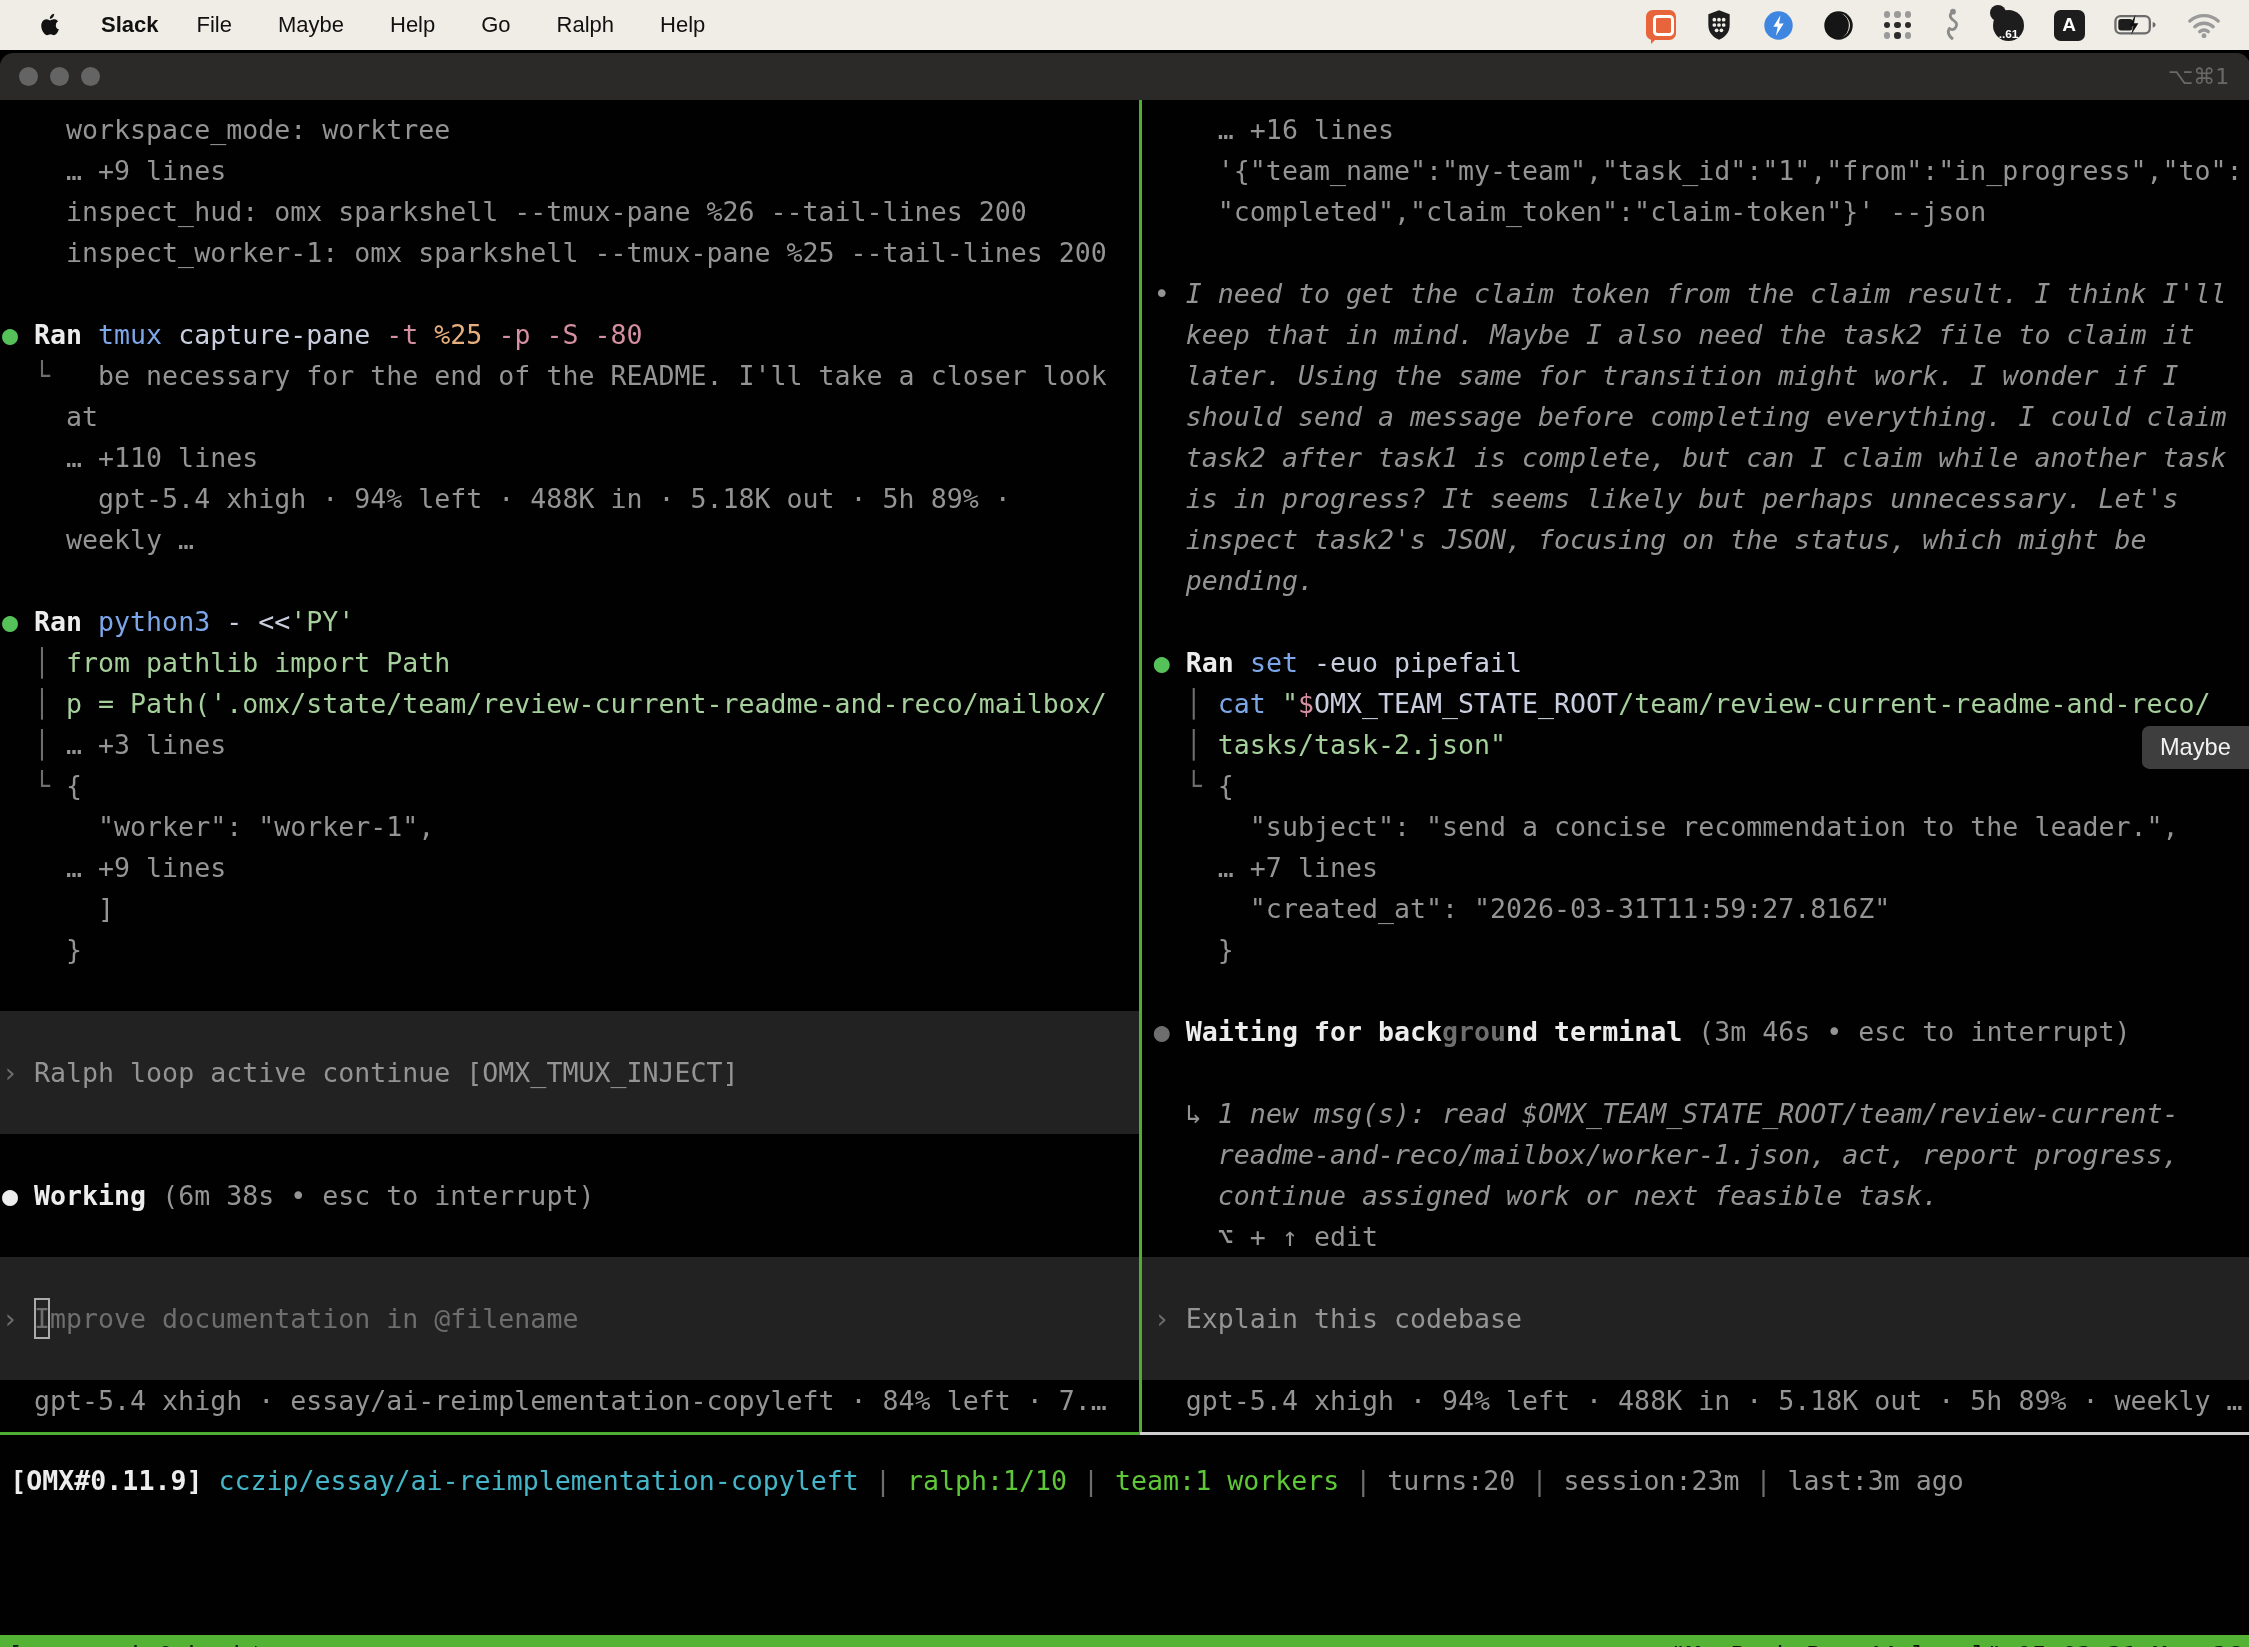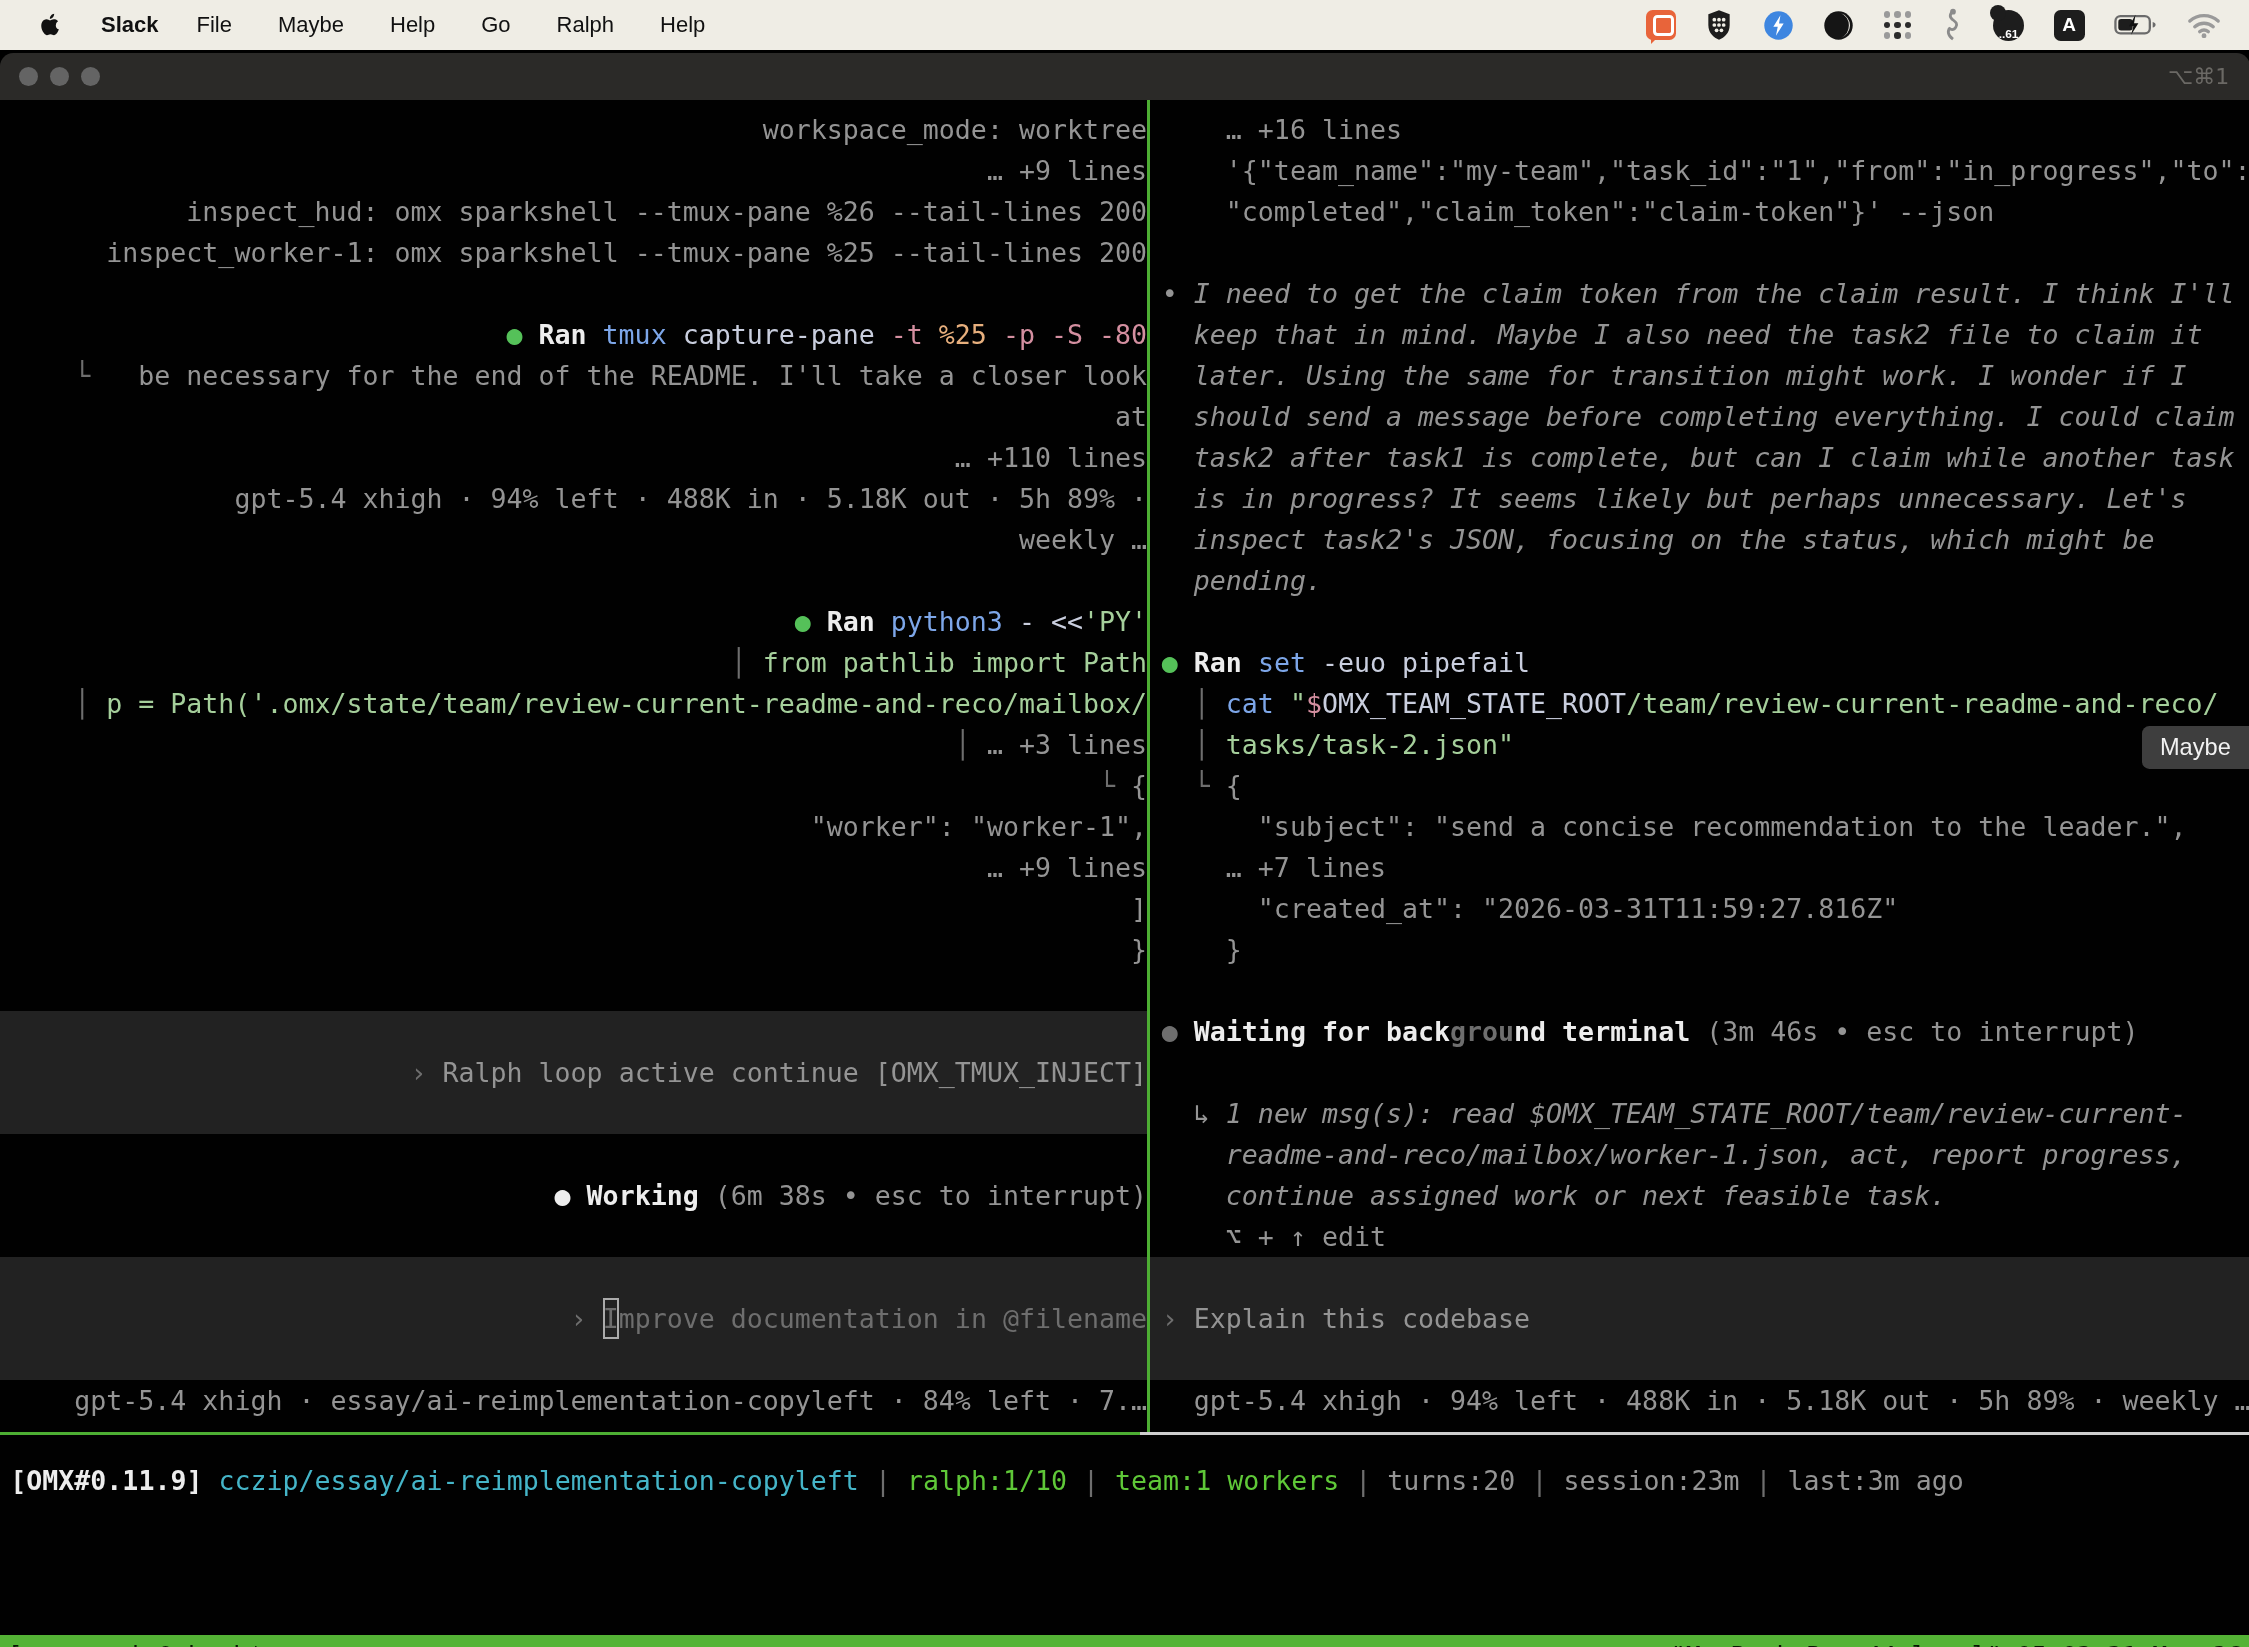--- a/index.html
+++ b/index.html
@@ -36,21 +36,21 @@
   .tl{display:flex;gap:11.8px;padding-left:19px;}
   .tl i{width:19px;height:19px;border-radius:50%;background:#646464;display:block;}
   .win-title{position:absolute;left:0;right:0;text-align:center;font-size:21.4px;color:#A9A7A3;}
   .win-shortcut{position:absolute;right:20.7px;font-size:22px;color:#6B6965;font-family:"DejaVu Sans",sans-serif;}
 
   
   .term{position:absolute;top:47px;left:0;right:0;bottom:0;background:#010101;
     font-family:"DejaVu Sans Mono","DejaVu Sans",monospace;font-size:26.6px;line-height:41px;}
   .panes{display:flex;height:1332px;}
   .pane{padding-top:8.9px;overflow:hidden;white-space:pre;}
-  .pane-left{width:1137px;padding-left:10px;text-align:right;}
+  .pane-left{width:1137px;padding-left:2px;}
   .pane-div{width:3px;background:#4DAE33;}
   .pane-right{flex:1;padding-left:11.8px;}
   .trow{height:41px;white-space:pre;}
   .trow.hl{background:#222222;margin-left:-13.3px;padding-left:13.3px;margin-right:0;}
   .pane-right .trow.hl{margin-left:-11.8px;padding-left:11.8px;}
   .cursor{display:inline-block;outline:2.2px solid #ABABAB;outline-offset:-2.2px;}
 
   .hborder{display:flex;height:3px;}
   .hborder .hb-left{width:1140px;background:#4DAE33;}
   .hborder .hb-right{flex:1;background:#CFCFCF;}

